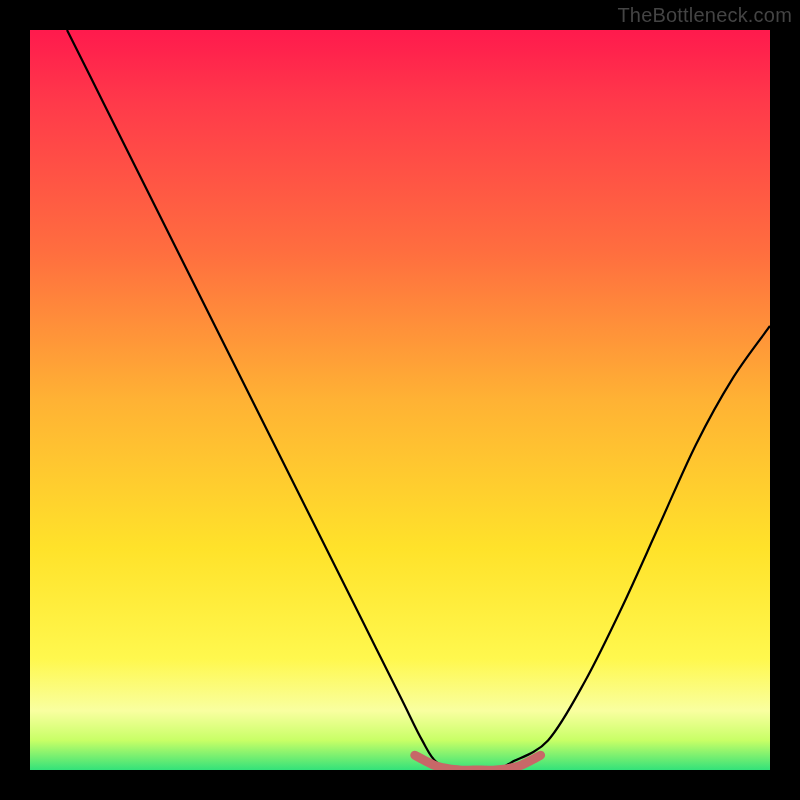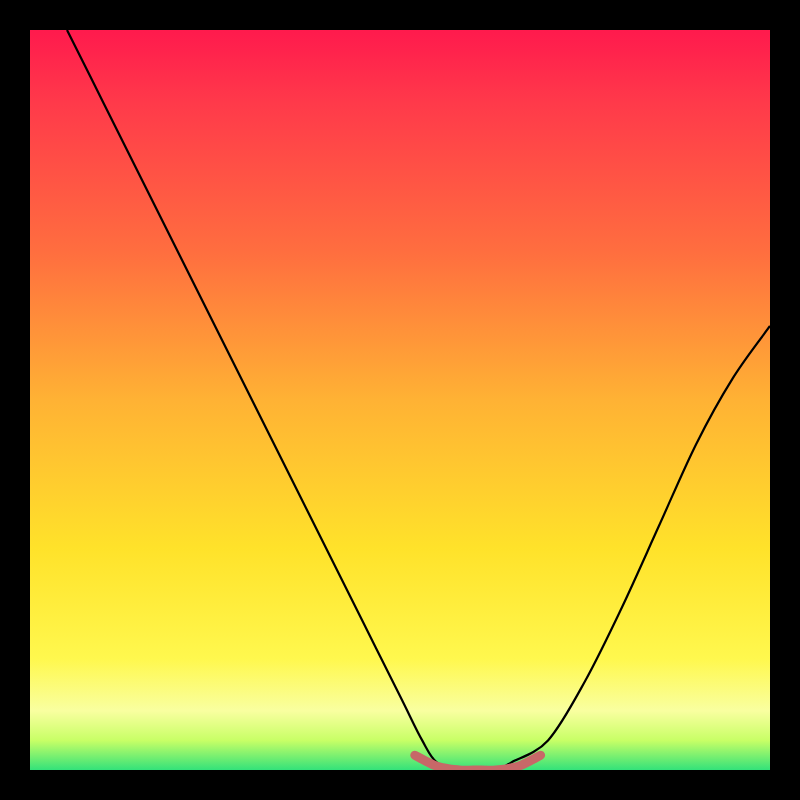--- a/index.html
+++ b/index.html
@@ -58,13 +58,14 @@
 </head>
 <body>
 
 <div class="frame">
   <div class="plot">
     <svg class="curve-svg" viewBox="0 0 740 740" preserveAspectRatio="none">
       <path d="M 37.0 0.0 C 43.2 12.3, 61.7 49.3, 74.0 74.0 C 86.3 98.7, 98.7 123.3, 111.0 148.0 C 123.3 172.7, 135.7 197.3, 148.0 222.0 C 160.3 246.7, 172.7 271.3, 185.0 296.0 C 197.3 320.7, 209.7 345.3, 222.0 370.0 C 234.3 394.7, 246.7 419.3, 259.0 444.0 C 271.3 468.7, 283.7 493.3, 296.0 518.0 C 308.3 542.7, 320.7 567.3, 333.0 592.0 C 345.3 616.7, 360.1 646.3, 370.0 666.0 C 379.9 685.7, 386.0 699.3, 392.2 710.4 C 398.4 721.5, 400.8 727.7, 407.0 732.6 C 413.2 737.5, 423.0 738.8, 429.2 740.0 C 435.4 741.2, 437.8 740.0, 444.0 740.0 C 450.2 740.0, 460.0 741.2, 466.2 740.0 C 472.4 738.8, 472.4 737.5, 481.0 732.6 C 489.6 727.7, 505.7 724.0, 518.0 710.4 C 530.3 696.8, 542.7 673.4, 555.0 651.2 C 567.3 629.0, 579.7 603.1, 592.0 577.2 C 604.3 551.3, 616.7 522.9, 629.0 495.8 C 641.3 468.7, 653.7 439.1, 666.0 414.4 C 678.3 389.7, 690.7 367.5, 703.0 347.8 C 715.3 328.1, 733.8 304.6, 740.0 296.0" fill="none" stroke="#000000" stroke-width="2.2"></path>
       <path d="M 384.8 725.2 C 388.5 727.1, 399.6 733.8, 407.0 736.3 C 414.4 738.8, 423.0 739.4, 429.2 740.0 C 435.4 740.6, 437.8 740.0, 444.0 740.0 C 450.2 740.0, 458.8 740.6, 466.2 740.0 C 473.6 739.4, 481.0 738.8, 488.4 736.3 C 495.8 733.8, 506.9 727.1, 510.6 725.2" fill="none" stroke="#c76868" stroke-width="9" stroke-linecap="round" stroke-linejoin="round"></path>
     </svg>
   </div>
+  <div class="watermark">TheBottleneck.com</div>
 </div>
 
 </body></html>

